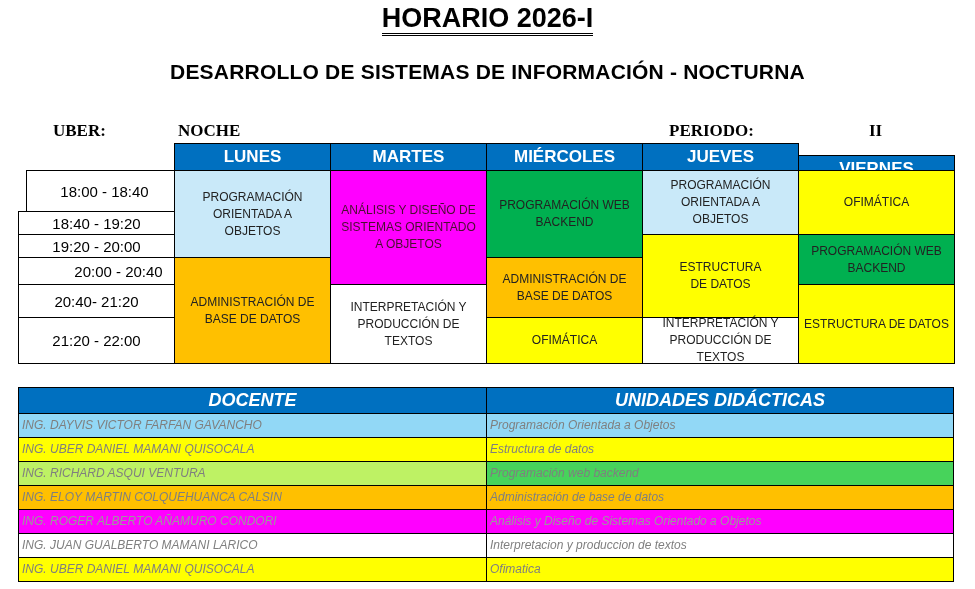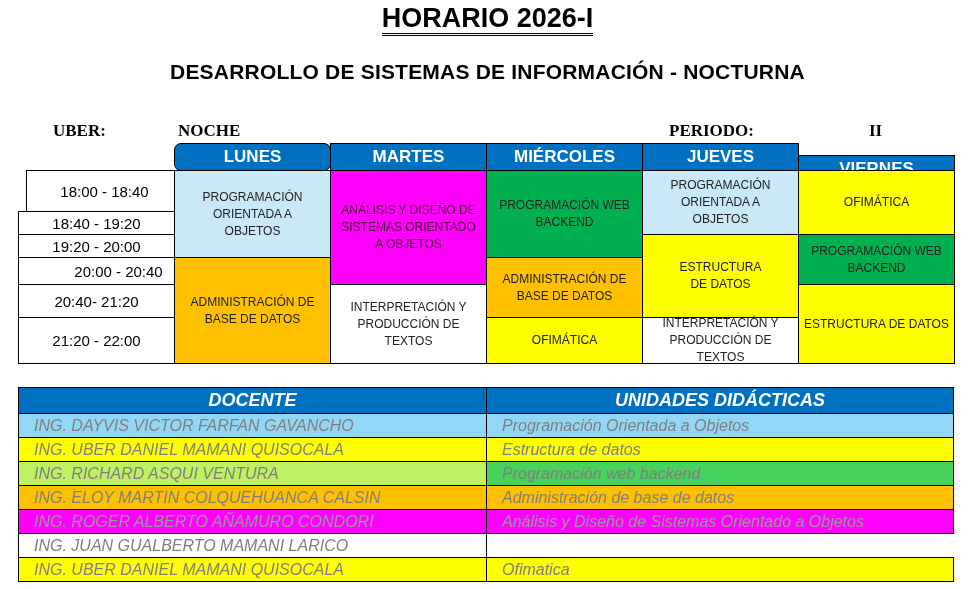--- a/index.html
+++ b/index.html
@@ -34,42 +34,42 @@
   .hdr {
     background: #0070C0; color: #fff; font-weight: bold; font-size: 17px; line-height: 20px;
   }
   .time { background: #fff; color: #000; font-size: 15px; }
 
   
   .doc { position: absolute; left: 18px; top: 387px; width: 936px; }
   .drow { position: absolute; left: 0; width: 936px; height: 25px; }
   .dcell {
     position: absolute; top: 0; height: 25px; border: 1px solid #000;
-    font-style: italic; font-size: 16px; line-height: 23px; color: #7F7F7F;
-    padding-left: 15px; white-space: nowrap; overflow: hidden;
+    font-style: italic; font-size: 12px; line-height: 23px; color: #7F7F7F;
+    padding-left: 3px; white-space: nowrap; overflow: hidden;
   }
   .dhdr {
     background: #0070C0; color: #fff; font-weight: bold; font-style: italic;
     text-align: center; font-size: 18px; padding-left: 0; height: 27px; line-height: 25px;
   }
 </style>
 </head>
 <body>
 
 <div class="title"><span>HORARIO 2026-I</span></div>
 <div class="subtitle">DESARROLLO DE SISTEMAS DE INFORMACIÓN - NOCTURNA</div>
 
 <div class="meta" style="left:53px;">UBER:</div>
 <div class="meta" style="left:178px;">NOCHE</div>
 <div class="meta" style="left:669px;">PERIODO:</div>
 <div class="meta" style="left:869px;">II</div>
 
 <div class="sched">
 
-  <div class="cell hdr" style="left:156px;top:0;width:157px;height:28px;border-radius:7px;">LUNES</div>
+  <div class="cell hdr" style="left:156px;top:0;width:157px;height:28px;">LUNES</div>
   <div class="cell hdr" style="left:312px;top:0;width:157px;height:28px;">MARTES</div>
   <div class="cell hdr" style="left:468px;top:0;width:157px;height:28px;">MIÉRCOLES</div>
   <div class="cell hdr" style="left:624px;top:0;width:157px;height:28px;">JUEVES</div>
   <div class="cell hdr" style="left:780px;top:12px;width:157px;height:28px;">VIERNES</div>
 
   <div class="cell time" style="left:8px;top:27px;width:157px;height:42px;">18:00 - 18:40</div>
   <div class="cell time" style="left:0;top:68px;width:157px;height:24px;">18:40 - 19:20</div>
   <div class="cell time" style="left:0;top:91px;width:157px;height:24px;">19:20 - 20:00</div>
   <div class="cell time" style="left:0;top:114px;width:157px;height:28px;padding-left:48px;">20:00 - 20:40</div>
   <div class="cell time" style="left:0;top:141px;width:157px;height:34px;">20:40- 21:20</div>
@@ -115,18 +115,19 @@
   <div class="drow" style="top:98px;">
     <div class="dcell" style="left:0;width:469px;background:#FFC000;">ING. ELOY MARTIN COLQUEHUANCA CALSIN</div>
     <div class="dcell" style="left:468px;width:468px;background:#FFC000;">Administración de base de datos</div>
   </div>
   <div class="drow" style="top:122px;">
     <div class="dcell" style="left:0;width:469px;background:#FF00FF;color:#9a9a9a;">ING. ROGER ALBERTO AÑAMURO CONDORI</div>
     <div class="dcell" style="left:468px;width:468px;background:#FF00FF;color:#9a9a9a;">Análisis y Diseño de Sistemas Orientado a Objetos</div>
   </div>
   <div class="drow" style="top:146px;">
     <div class="dcell" style="left:0;width:469px;background:#FFFFFF;">ING. JUAN GUALBERTO MAMANI LARICO</div>
+    <div class="dcell" style="left:468px;width:468px;background:#FFFFFF;">Interpretacion y produccion de textos</div>
   </div>
   <div class="drow" style="top:170px;">
     <div class="dcell" style="left:0;width:469px;background:#FFFF00;">ING. UBER DANIEL MAMANI QUISOCALA</div>
     <div class="dcell" style="left:468px;width:468px;background:#FFFF00;">Ofimatica</div>
   </div>
 </div>
 
 </body></html>

